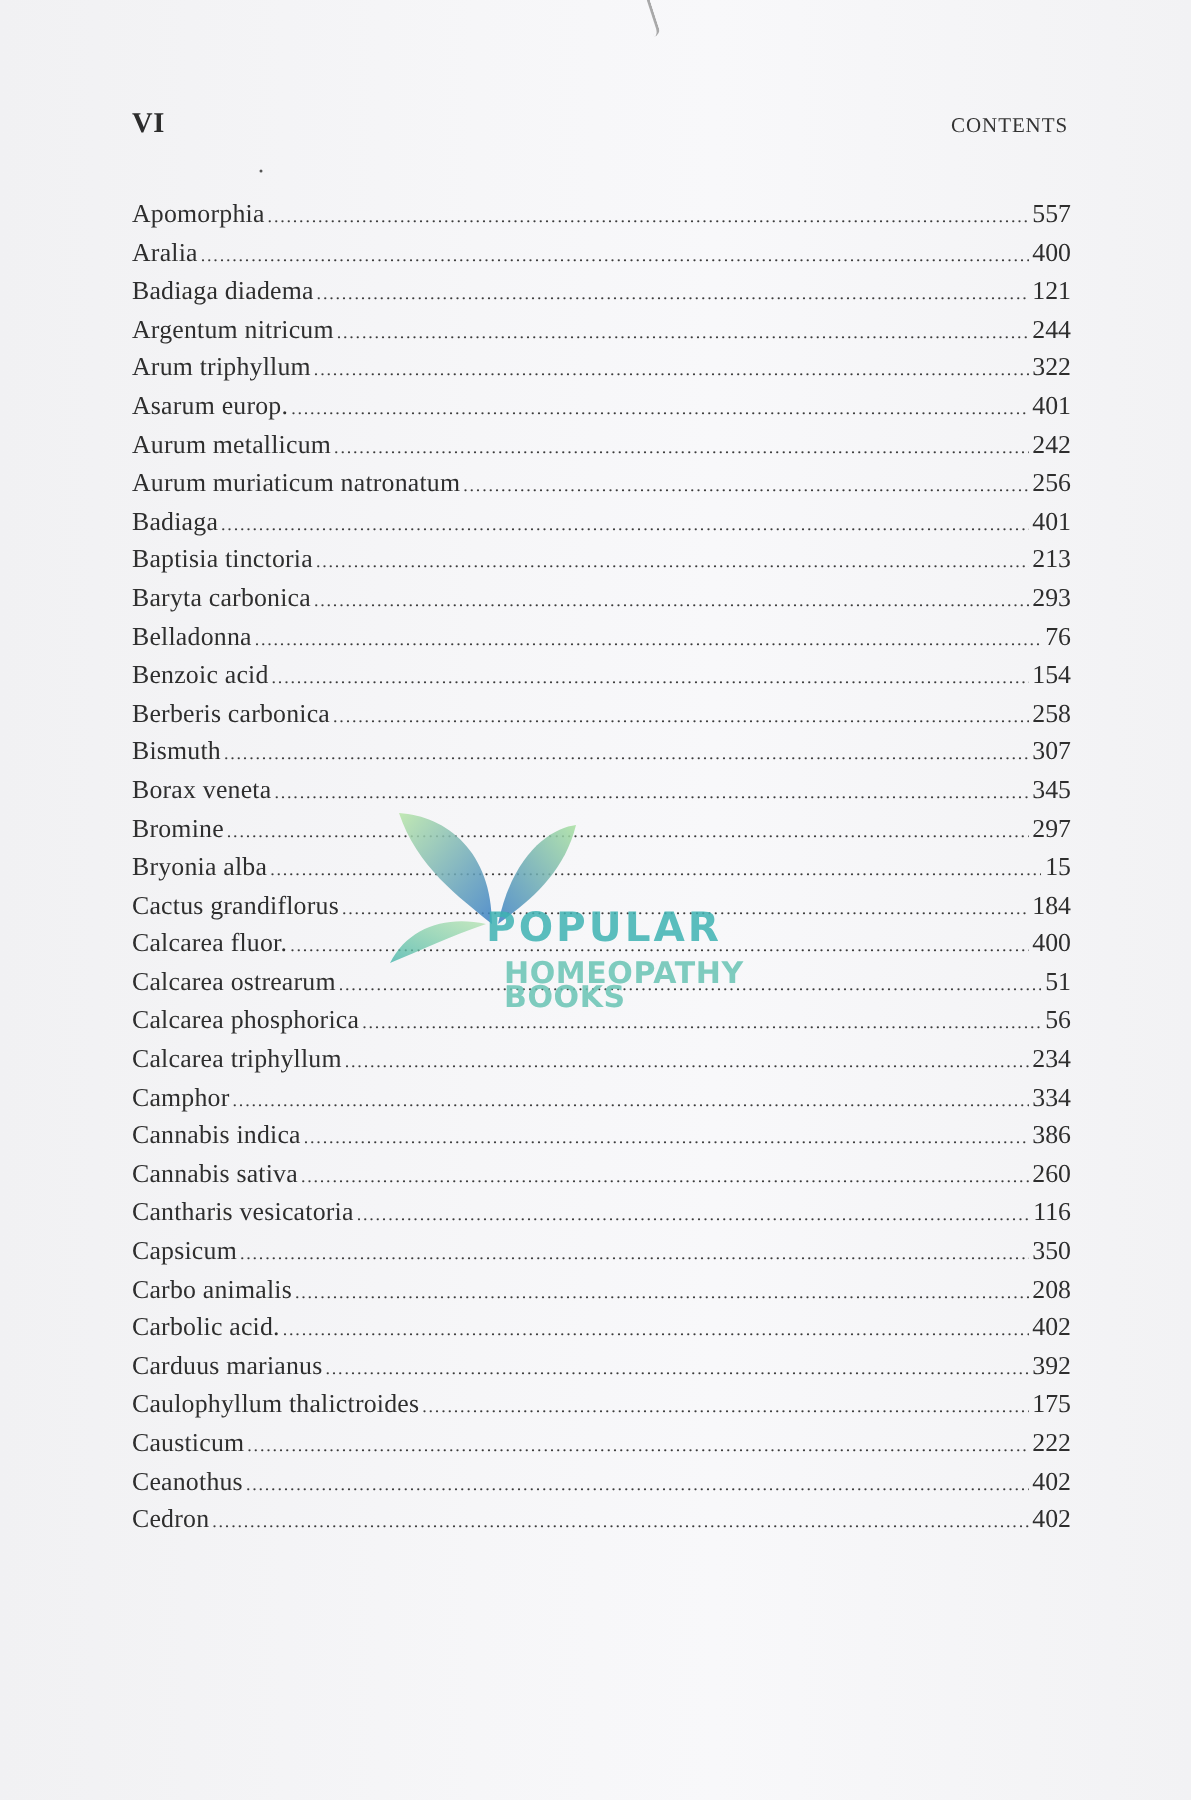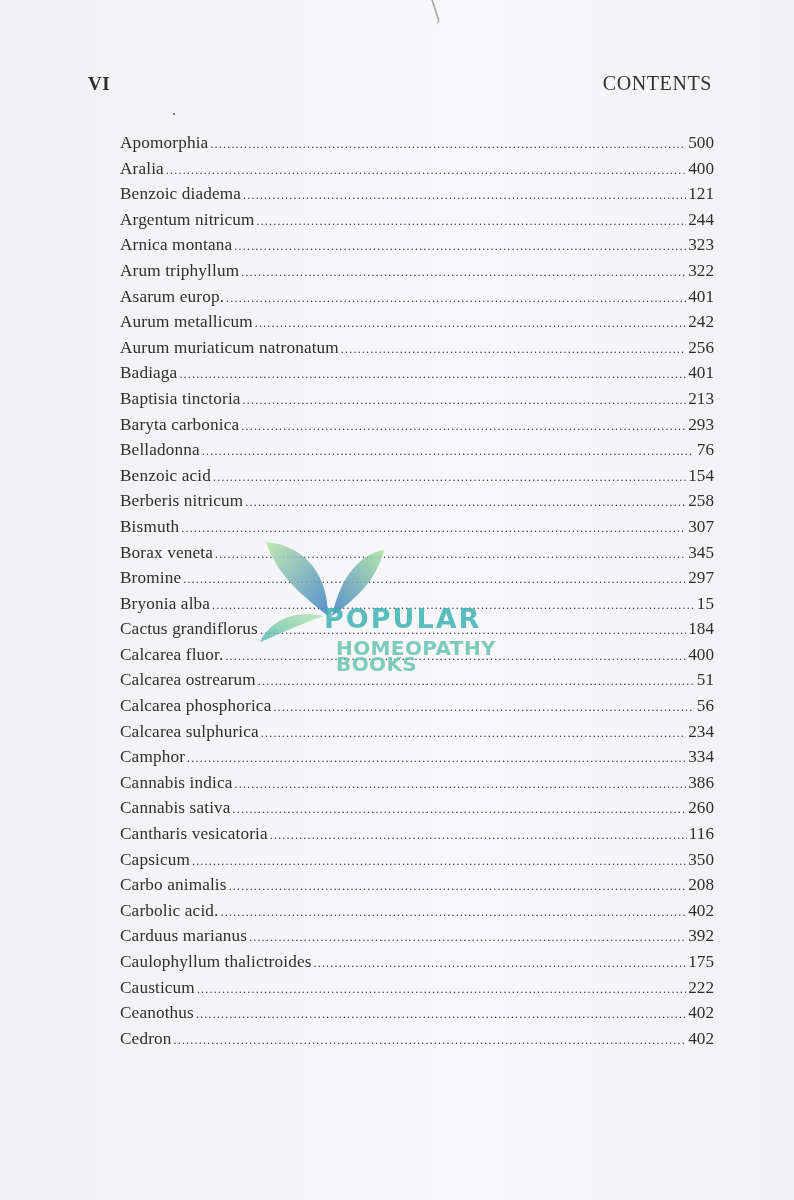--- a/index.html
+++ b/index.html
@@ -40,21 +40,21 @@
     justify-content: space-between;
     align-items: baseline;
   }
   .folio {
     font-size: 19px;
     font-weight: bold;
     letter-spacing: 0.5px;
     color: #2c2c2c;
   }
   .running-title {
-    font-size: 20px;
+    font-size: 14px;
     letter-spacing: 0.6px;
     color: #333;
   }
   .stray-dot {
     position: absolute;
     left: 173px; top: 113px;
     width: 2px; height: 2px;
     background: #555;
     border-radius: 50%;
   }
@@ -67,21 +67,20 @@
     list-style: none;
   }
   .toc-row {
     display: flex;
     align-items: baseline;
     height: 25.6px;
     font-size: 17.2px;
     line-height: 25.6px;
     white-space: nowrap;
     overflow: hidden;
-    margin-left: 32px;
   }
   .toc-name {
     flex: 0 0 auto;
     padding-right: 2px;
     color: #2e2e2e;
     letter-spacing: 0.15px;
   }
   .toc-leader {
     flex: 1 1 auto;
     overflow: hidden;
@@ -148,43 +147,38 @@
   <div class="header">
     <span class="folio">VI</span>
     <span class="running-title">CONTENTS</span>
   </div>
   <div class="stray-dot"></div>
 
   <ul class="toc" id="toc">
       <li class="toc-row">
         <span class="toc-name">Apomorphia</span>
         <span class="toc-leader"></span>
-        <span class="toc-page">500</span>
+        <span class="toc-page">557</span>
       </li>
       <li class="toc-row">
         <span class="toc-name">Aralia</span>
         <span class="toc-leader"></span>
         <span class="toc-page">400</span>
       </li>
       <li class="toc-row">
-        <span class="toc-name">Benzoic diadema</span>
+        <span class="toc-name">Badiaga diadema</span>
         <span class="toc-leader"></span>
         <span class="toc-page">121</span>
       </li>
       <li class="toc-row">
         <span class="toc-name">Argentum nitricum</span>
         <span class="toc-leader"></span>
         <span class="toc-page">244</span>
       </li>
       <li class="toc-row">
-        <span class="toc-name">Arnica montana</span>
-        <span class="toc-leader"></span>
-        <span class="toc-page">323</span>
-      </li>
-      <li class="toc-row">
         <span class="toc-name">Arum triphyllum</span>
         <span class="toc-leader"></span>
         <span class="toc-page">322</span>
       </li>
       <li class="toc-row">
         <span class="toc-name">Asarum europ.</span>
         <span class="toc-leader"></span>
         <span class="toc-page">401</span>
       </li>
       <li class="toc-row">
@@ -216,21 +210,21 @@
         <span class="toc-name">Belladonna</span>
         <span class="toc-leader"></span>
         <span class="toc-page">76</span>
       </li>
       <li class="toc-row">
         <span class="toc-name">Benzoic acid</span>
         <span class="toc-leader"></span>
         <span class="toc-page">154</span>
       </li>
       <li class="toc-row">
-        <span class="toc-name">Berberis nitricum</span>
+        <span class="toc-name">Berberis carbonica</span>
         <span class="toc-leader"></span>
         <span class="toc-page">258</span>
       </li>
       <li class="toc-row">
         <span class="toc-name">Bismuth</span>
         <span class="toc-leader"></span>
         <span class="toc-page">307</span>
       </li>
       <li class="toc-row">
         <span class="toc-name">Borax veneta</span>
@@ -261,21 +255,21 @@
         <span class="toc-name">Calcarea ostrearum</span>
         <span class="toc-leader"></span>
         <span class="toc-page">51</span>
       </li>
       <li class="toc-row">
         <span class="toc-name">Calcarea phosphorica</span>
         <span class="toc-leader"></span>
         <span class="toc-page">56</span>
       </li>
       <li class="toc-row">
-        <span class="toc-name">Calcarea sulphurica</span>
+        <span class="toc-name">Calcarea triphyllum</span>
         <span class="toc-leader"></span>
         <span class="toc-page">234</span>
       </li>
       <li class="toc-row">
         <span class="toc-name">Camphor</span>
         <span class="toc-leader"></span>
         <span class="toc-page">334</span>
       </li>
       <li class="toc-row">
         <span class="toc-name">Cannabis indica</span>

